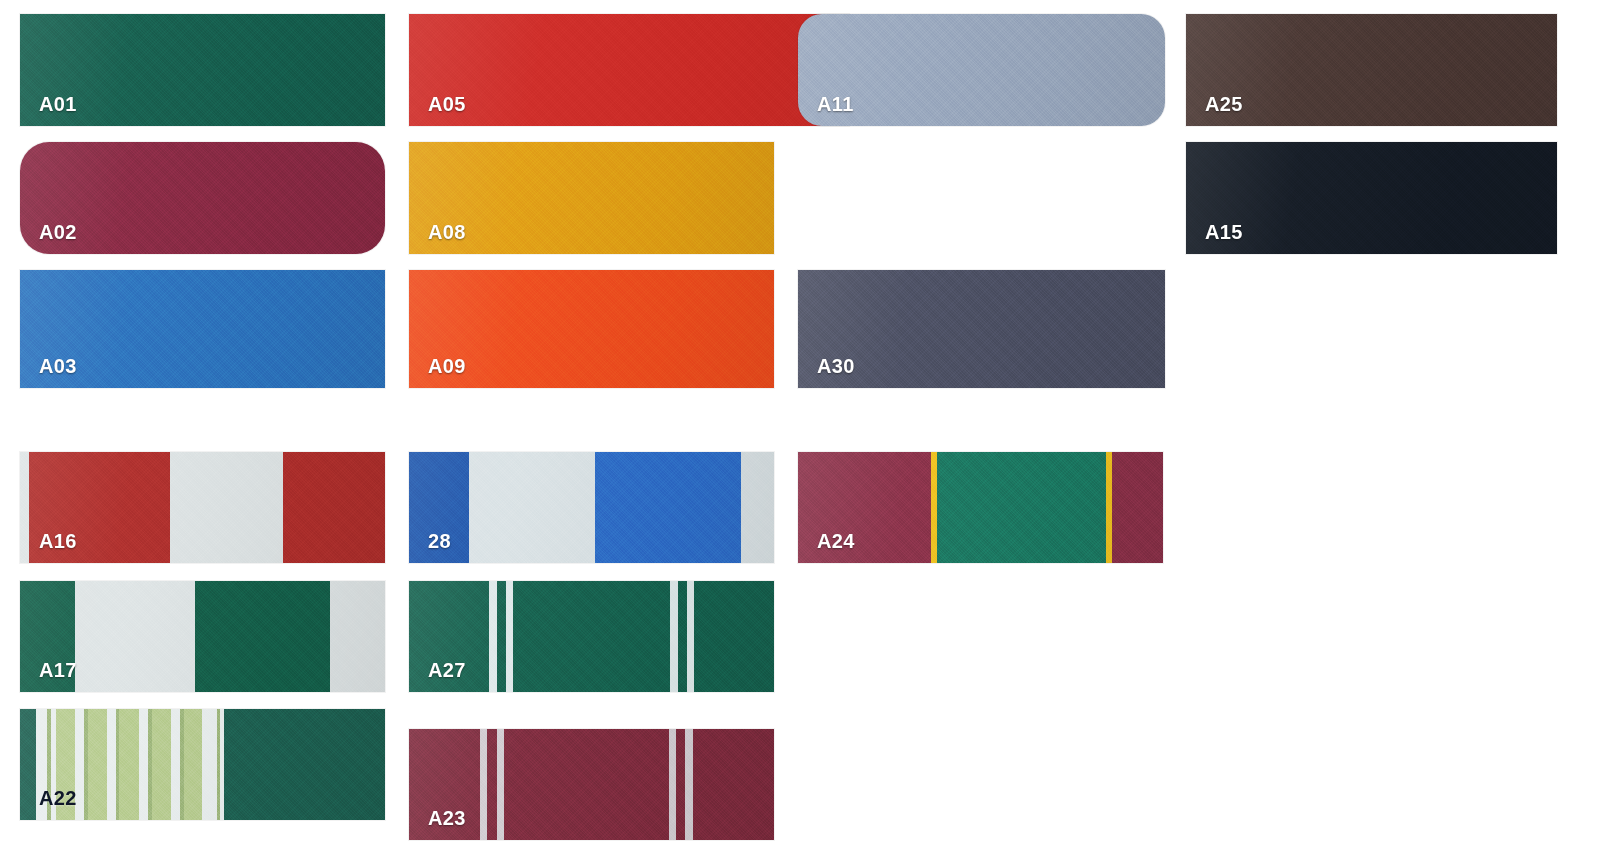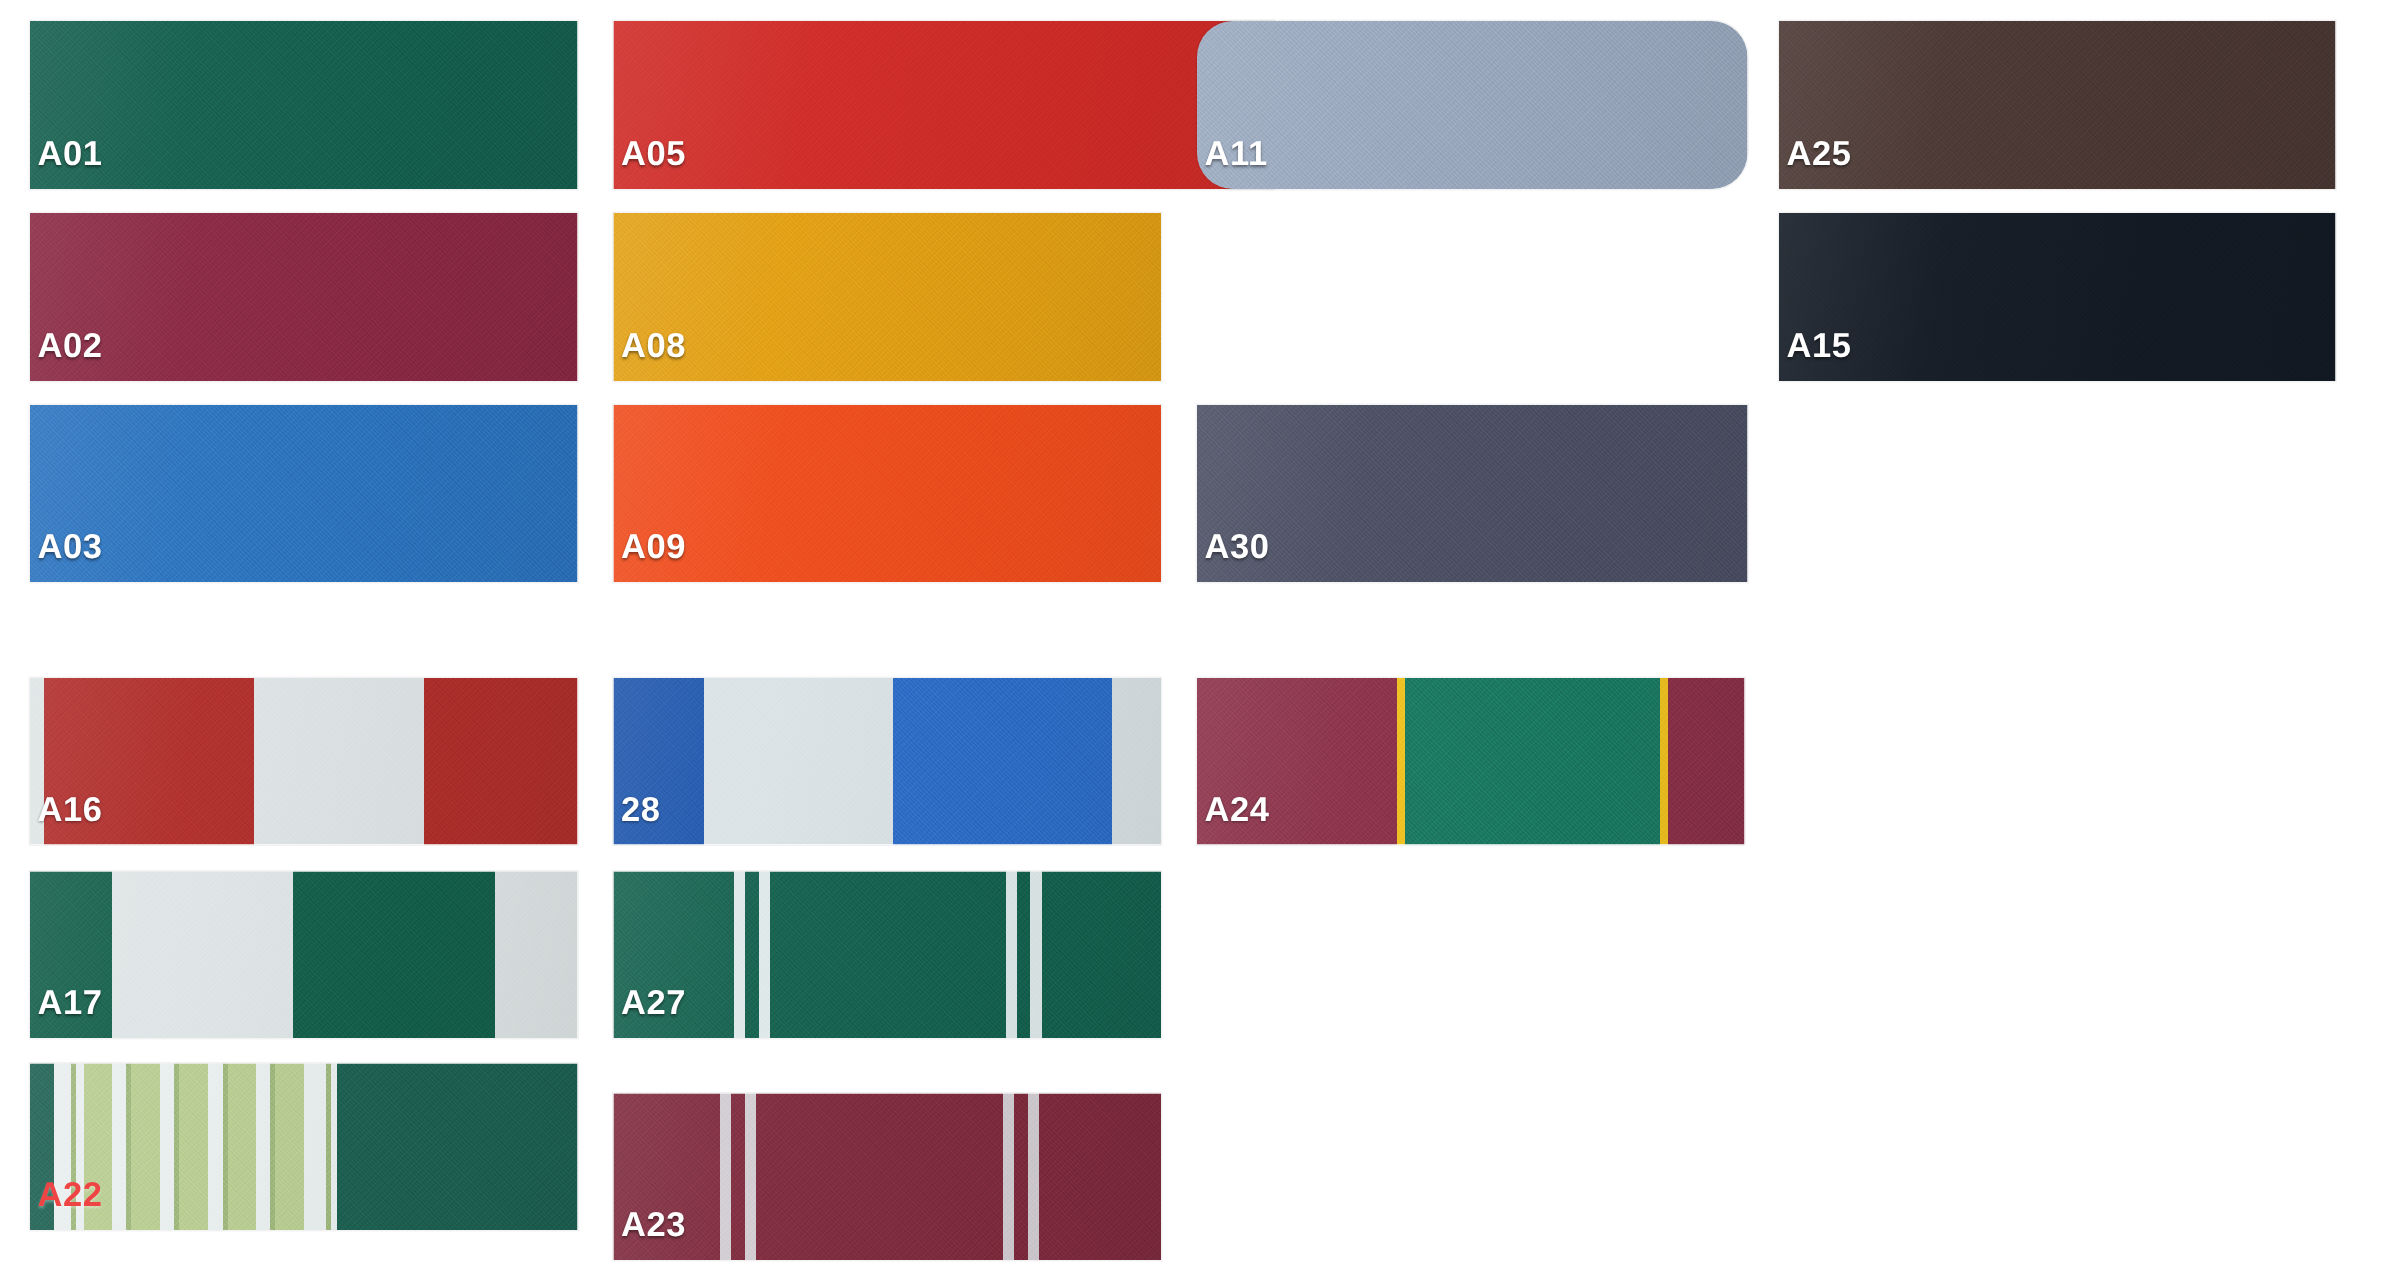--- a/index.html
+++ b/index.html
@@ -57,43 +57,43 @@
     inset: 0;
     pointer-events: none;
     background: linear-gradient(100deg,
       rgba(255,255,255,0.10) 0%,
       rgba(255,255,255,0.02) 30%,
       rgba(0,0,0,0.03) 70%,
       rgba(0,0,0,0.07) 100%);
   }
   .swatch .code {
     position: absolute;
-    left: 5px;
+    left: 19px;
     bottom: 12px;
-    font-size: 23px;
+    font-size: 20px;
     font-weight: bold;
     letter-spacing: 0.4px;
     line-height: 1;
     z-index: 6;
     white-space: nowrap;
   }
   .code.light { color: #ffffff; text-shadow: 0 1px 2px rgba(0,0,0,0.45); }
-  .code.dark  { color: #ef4444; text-shadow: 0 1px 2px rgba(255,255,255,0.35); }
+  .code.dark  { color: #0f172a; text-shadow: 0 1px 2px rgba(255,255,255,0.35); }
 </style>
 </head>
 <body>
 
 <div id="board">
     <div class="swatch" style="left: 20px; top: 14px; width: 365px; height: 112px;">
       <div class="fill" style="background: rgb(21, 96, 79);"></div>
       <div class="weave"></div>
       <div class="sheen"></div>
       <div class="code light">A01</div>
     </div>
-    <div class="swatch" style="left: 20px; top: 142px; width: 365px; height: 112px;">
+    <div class="swatch" style="left: 20px; top: 142px; width: 365px; height: 112px; border-radius: 29px;">
       <div class="fill" style="background: rgb(138, 41, 68);"></div>
       <div class="weave"></div>
       <div class="sheen"></div>
       <div class="code light">A02</div>
     </div>
     <div class="swatch" style="left: 20px; top: 270px; width: 365px; height: 118px;">
       <div class="fill" style="background: rgb(44, 116, 191);"></div>
       <div class="weave"></div>
       <div class="sheen"></div>
       <div class="code light">A03</div>

